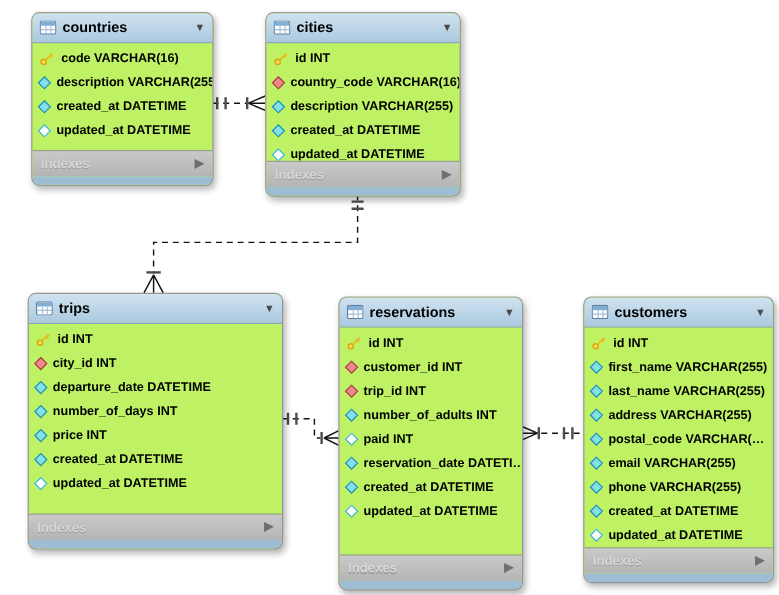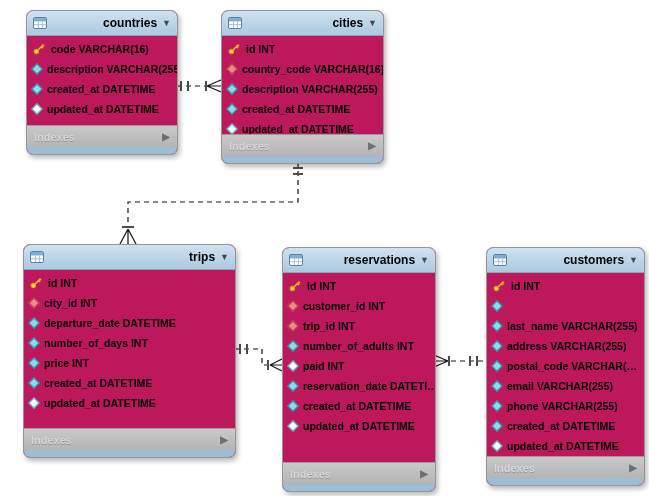--- a/index.html
+++ b/index.html
@@ -1,22 +1,22 @@
 <!DOCTYPE html>
 <html style="--table-header-blue: #abc9e0; --table-header-light: #cfe2f0; --indexes-bar-gray: #b4b4b4; --bottom-strip-blue: #9dbdd5; --primary-key-yellow: #ffe34f; --foreign-key-red: #ec8a8a; --column-teal: #84dfe8; --relationship-line: #141414;"><head>
 <meta charset="utf-8">
 <style>
   html,body{margin:0;padding:0;background:#fff;}
   .canvas{position:relative;width:649px;height:496px;background:#fff;
           font-family:"Liberation Sans",sans-serif;overflow:hidden;}
 
   
-  .table{position:absolute;display:flex;flex-direction:column;background:#be185d;
+  .table{position:absolute;display:flex;flex-direction:column;background:#bef264;
          border:1px solid #979797;border-radius:7px;overflow:hidden;
-         box-shadow:2px 3px 5px rgba(0,0,0,.28);text-align:right;}
+         box-shadow:2px 3px 5px rgba(0,0,0,.28);}
   .pos-countries   {left:26px; top:10px;  width:150px;height:143px;}
   .pos-cities      {left:221px;top:10px;  width:161px;height:152px;}
   .pos-trips       {left:23px; top:244px; width:211px;height:212px;}
   .pos-reservations{left:282px;top:247px; width:152px;height:243px;}
   .pos-customers   {left:486px;top:247px; width:157px;height:237px;}
 
   .thead{flex:0 0 24px;display:flex;align-items:center;gap:5px;padding:0 6px;
          background:linear-gradient(var(--table-header-light,#cfe2f0),var(--table-header-blue,#abc9e0));
          border-bottom:1px solid #8ba6bb;}
   .ticon{flex:0 0 14px;height:12px;display:inline-flex;}
@@ -290,20 +290,21 @@
           <span class="keyicon">
             <svg width="12" height="12" viewBox="0 0 12 12">
               <circle cx="3.4" cy="8.6" r="2.1" fill="#ffe34f" stroke="#d8a613" stroke-width="1.3"></circle>
               <path d="M5 7 L10.4 1.6 M8.5 3.5 L10.1 5.1 M9.9 2.1 L11 3.2" stroke="#e9bb1d" stroke-width="1.5" fill="none"></path>
             </svg>
           </span>
           <span class="ctext">id INT</span>
         </div>
         <div class="trow">
           <span class="cicon ic-col"></span>
+          <span class="ctext">first_name VARCHAR(255)</span>
         </div>
         <div class="trow">
           <span class="cicon ic-col"></span>
           <span class="ctext">last_name VARCHAR(255)</span>
         </div>
         <div class="trow">
           <span class="cicon ic-col"></span>
           <span class="ctext">address VARCHAR(255)</span>
         </div>
         <div class="trow">

